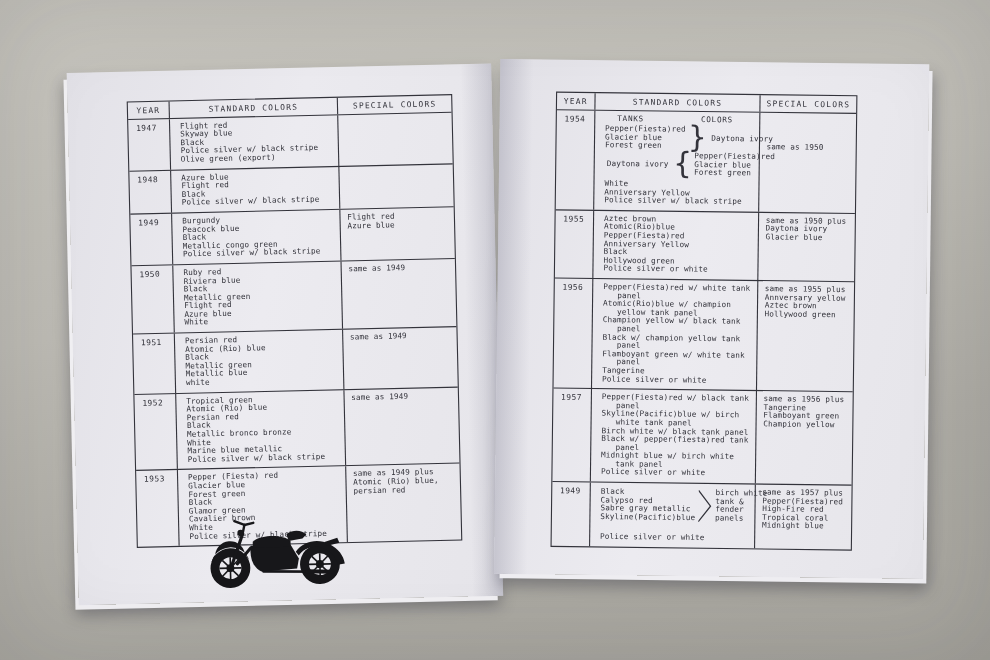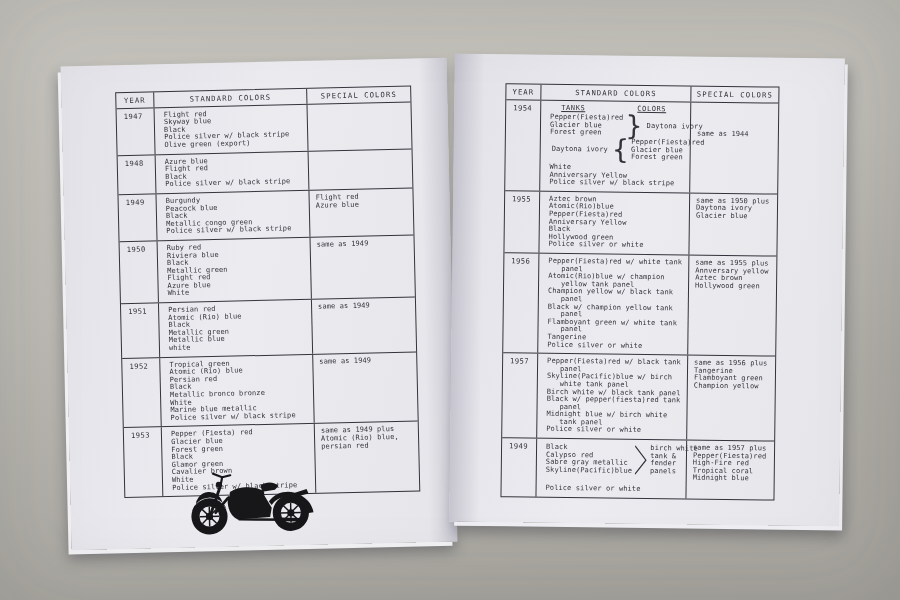--- a/index.html
+++ b/index.html
@@ -39,21 +39,21 @@
   #tableR .trow{grid-template-columns:34px 150px 1fr;}
   .trow + .trow{border-top:1px solid var(--ink,#33333b);}
   .cell + .cell{border-left:1px solid var(--ink,#33333b);}
   .thead .cell{text-align:center;padding:4px 2px 3px;font-size:7.2px;letter-spacing:1.1px;}
   .ycell{padding:4px 2px 2px 7px;font-size:7.2px;letter-spacing:.4px;}
   .scell{padding:4px 2px 4px 9px;}
   .pcell{padding:4px 2px 3px 6px;}
   .lines{white-space:pre;}
   .scell > * + *{margin-top:3px;}
   .subheads{display:flex;gap:52px;padding-left:11px;margin-bottom:2px;}
-  .subheads span{text-decoration:underline;letter-spacing:.6px;}
+  .subheads span{letter-spacing:.6px;}
   .brow{display:flex;align-items:center;margin:1px 0;}
   .brace{font-family:"DejaVu Sans",sans-serif;line-height:.85;margin:0 2px;font-weight:400;}
   .blabel{margin:0 2px;white-space:pre;}
   .angle58{margin:0 3px;flex:none;}
   .moto{position:absolute;left:107px;top:399px;width:152px;height:76px;}
 </style>
 </head>
 <body>
 
 <div class="photo">
@@ -238,21 +238,21 @@
               <span class="brace" style="font-size: 27px;">{</span>
               <div class="lines">Pepper(Fiesta)red
 Glacier blue
 Forest green</div>
             </div>
             <div class="lines">White
 Anniversary Yellow
 Police silver w/ black stripe</div>
           </div>
           <div class="cell pcell" style="padding-top: 28px;">
-            <div class="lines">same as 1944</div>
+            <div class="lines">same as 1950</div>
           </div>
         </div>
         <div class="trow">
           <div class="cell ycell">1955</div>
           <div class="cell scell">
             <div class="lines">Aztec brown
 Atomic(Rio)blue
 Pepper(Fiesta)red
 Anniversary Yellow
 Black

